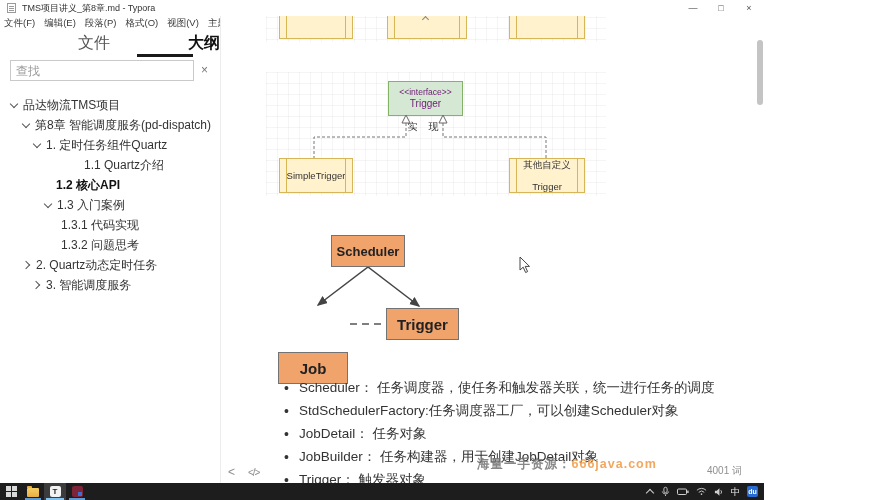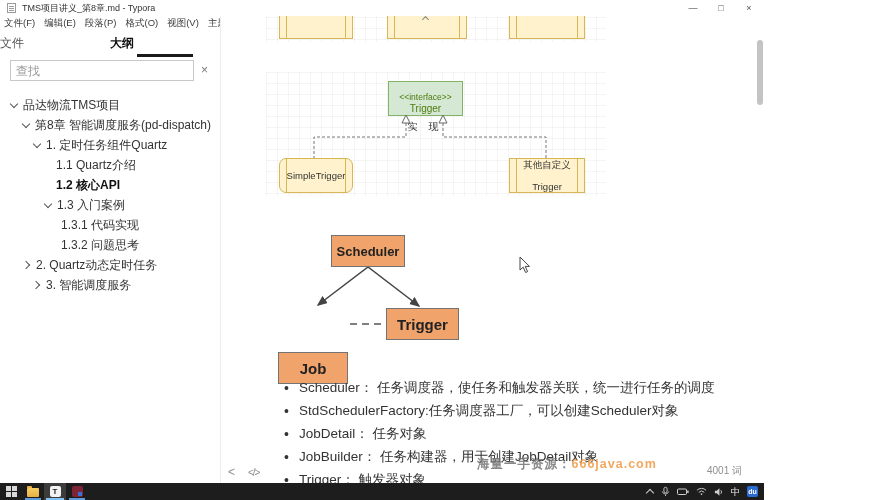--- a/index.html
+++ b/index.html
@@ -14,21 +14,21 @@
   .tb-title { position:absolute; left:22px; top:0; line-height:16px; font-size:9px; color:#333; white-space:nowrap; }
   .tb-controls { position:absolute; right:10px; top:0; height:16px; display:flex; gap:18px; align-items:center; font-size:9px; color:#555; }
   .tb-controls span { width:10px; text-align:center; cursor:default; }
 
   
   .menubar { position:absolute; top:16px; left:4px; height:14px; display:flex; gap:9px; font-size:9.5px; color:#3a3a3a; align-items:center; white-space:nowrap; }
 
   
   .sidebar { position:absolute; top:30px; left:0; width:220px; bottom:17px; background:#fff; }
   .tabs { position:absolute; top:2px; left:0; right:0; height:25px; display:flex; }
-  .tab { flex:1; text-align:left; font-size:12px; color:#555; line-height:22px; position:relative; }
+  .tab { flex:1; text-align:right; font-size:16px; color:#555; line-height:22px; position:relative; }
   .tab.active { color:#111; font-weight:bold; }
   .tab.active::after { content:""; position:absolute; left:50%; transform:translateX(-50%); bottom:0; width:56px; height:3px; background:#1a1a1a; }
   .search-input { position:absolute; top:30px; left:10px; width:184px; height:21px; border:1px solid #c9c9c9; font-size:12px; padding:0 5px; color:#333; border-radius:0; outline:none; font-family:inherit; }
   .search-input::placeholder { color:#9a9a9a; }
   .search-clear { position:absolute; top:33px; left:201px; font-size:12px; color:#777; line-height:14px; }
   .outline { position:absolute; top:65px; left:0; right:0; }
   .oitem { height:20px; line-height:20px; font-size:12px; color:#333; display:flex; align-items:center; white-space:nowrap; overflow:hidden; }
   .oitem.bold { font-weight:bold; color:#111; }
   .chev { width:9px; height:9px; margin-right:4px; position:relative; flex:none; }
   .chev::before { content:""; position:absolute; width:5px; height:5px; border-right:1.3px solid #555; border-bottom:1.3px solid #555; }
@@ -42,26 +42,26 @@
   .gridB { left:45px; top:56px; width:340px; height:124px; }
 
   .uml-yellow { position:absolute; background:#fff2cc; border:1px solid #d6b656; text-align:center; color:#333; }
   .uml-yellow::before { content:""; position:absolute; top:0; bottom:0; left:6px; width:1px; background:#d6b656; }
   .uml-yellow::after  { content:""; position:absolute; top:0; bottom:0; right:6px; width:1px; background:#d6b656; }
   .pb1 { left:58px;  top:-10px; width:74px; height:33px; }
   .pb2 { left:166px; top:-10px; width:80px; height:33px; }
   .pb3 { left:288px; top:-10px; width:76px; height:33px; }
   .caret-mark { position:absolute; left:202px; top:1px; width:5px; height:5px; border-left:1px solid #888; border-top:1px solid #888; transform:rotate(45deg); }
 
-  .iface { position:absolute; left:167px; top:65px; width:75px; height:35px; background:#d5e8d4; border:1px solid #82b366; display:flex; flex-direction:column; justify-content:flex-end; text-align:center; color:#4d7c0f; }
+  .iface { position:absolute; left:167px; top:65px; width:75px; height:35px; background:#d5e8d4; border:1px solid #82b366; display:flex; flex-direction:column; justify-content:center; text-align:center; color:#701a75; }
   .iface .st { font-size:8.5px; line-height:11px; }
   .iface .nm { font-size:10px; line-height:12px; }
   .impl { position:absolute; left:183px; top:104px; width:42px; text-align:center; font-size:10px; color:#333; letter-spacing:4px; }
 
-  .st-box { left:58px; top:142px; width:74px; height:35px; display:flex; align-items:center; justify-content:center; font-size:9.5px;border-radius:7px; }
+  .st-box { left:58px; top:142px; width:74px; height:35px; display:flex; align-items:center; justify-content:center; font-size:9.5px; }
   .ct-box { left:288px; top:142px; width:76px; height:35px; display:flex; flex-direction:column; align-items:center; justify-content:space-between; font-size:9.5px; line-height:11px; }
 
   .uml-conn { position:absolute; left:40px; top:96px; width:300px; height:50px; }
   .sched-arrows { position:absolute; left:45px; top:251px; width:180px; height:42px; }
   .dash-conn { position:absolute; left:127px; top:301px; width:38px; height:12px; }
 
   .obox { position:absolute; background:#f1a36c; border:1px solid #737373; display:flex; align-items:center; justify-content:center; color:#222; font-weight:600; }
   .box-scheduler { left:110px; top:219px; width:74px; height:32px; font-size:13px; }
   .box-job { left:57px; top:292px; width:70px; height:32px; font-size:15px;margin-top:44px; }
   .box-trigger { left:165px; top:292px; width:73px; height:32px; font-size:15px; }
@@ -139,21 +139,21 @@
           <span>品达物流TMS项目</span>
         </div>
       <div class="oitem" style="padding-left:22px">
           <span class="chev down"></span>
           <span>第8章 智能调度服务(pd-dispatch)</span>
         </div>
       <div class="oitem" style="padding-left:33px">
           <span class="chev down"></span>
           <span>1. 定时任务组件Quartz</span>
         </div>
-      <div class="oitem" style="padding-left:56px">
+      <div class="oitem" style="padding-left:84px">
           <span>1.1 Quartz介绍</span>
         </div>
       <div class="oitem bold" style="padding-left:56px">
           <span>1.2 核心API</span>
         </div>
       <div class="oitem" style="padding-left:44px">
           <span class="chev down"></span>
           <span>1.3 入门案例</span>
         </div>
       <div class="oitem" style="padding-left:61px">

